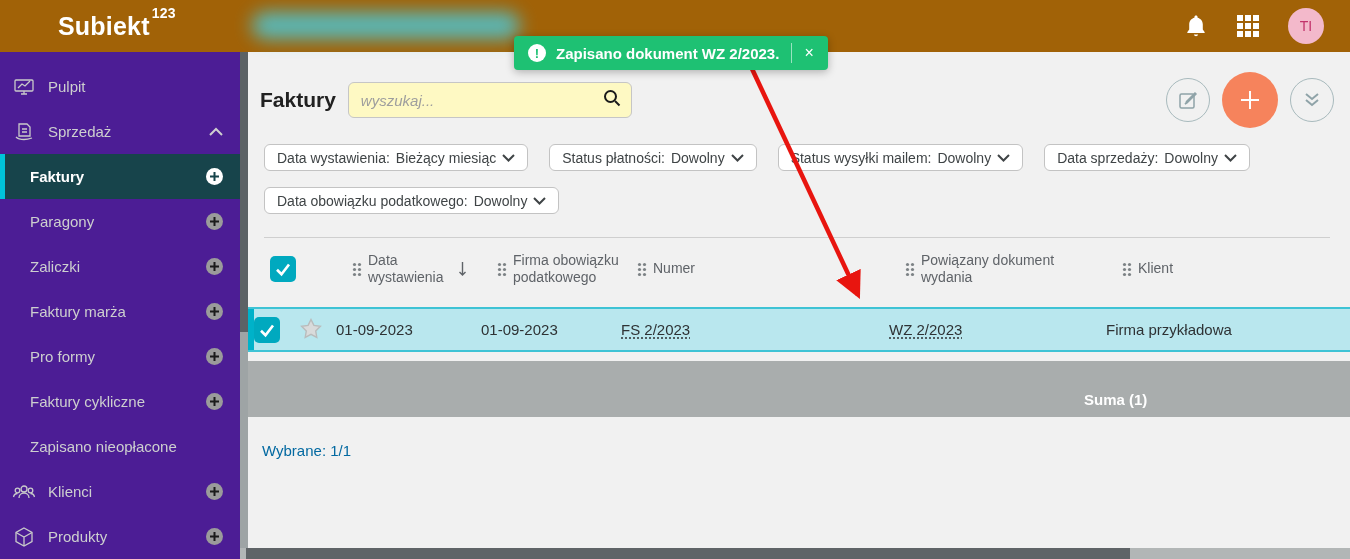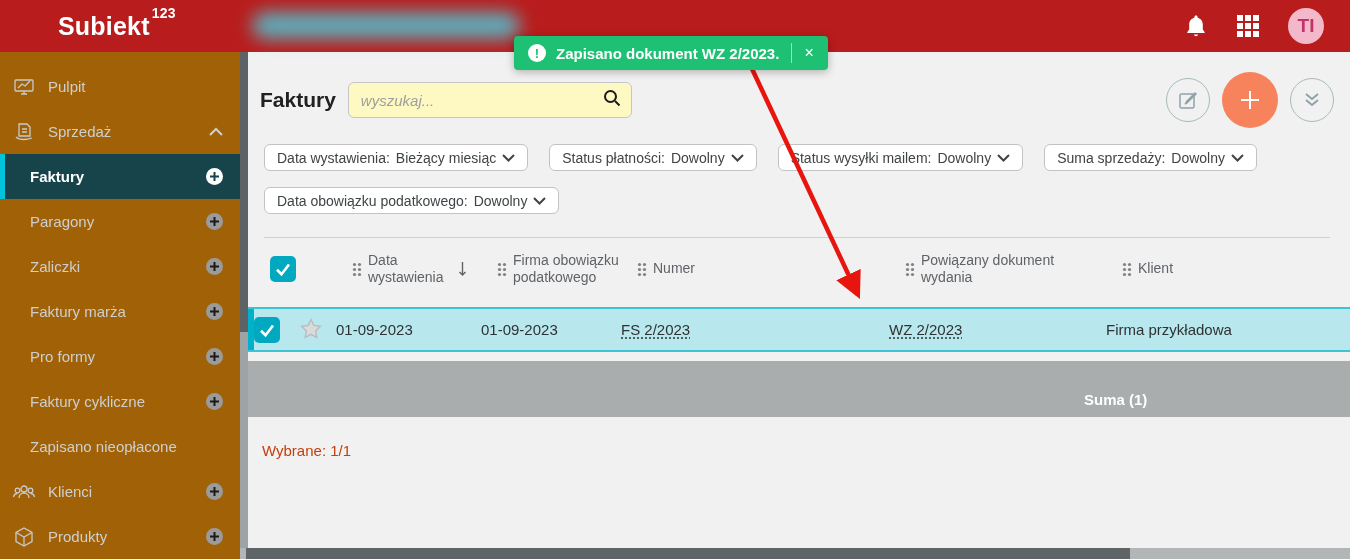--- a/index.html
+++ b/index.html
@@ -1,36 +1,36 @@
 <!DOCTYPE html>
 <html><head>
 <meta charset="utf-8">
 <style>
   * { margin:0; padding:0; box-sizing:border-box; }
   html,body { width:1350px; height:559px; }
   body { font-family:"Liberation Sans", sans-serif; overflow:hidden; }
   .page { position:relative; width:1350px; height:559px; background:#F1F1F1; overflow:hidden; }
 
   
-  .topbar { position:absolute; top:0; left:0; right:0; height:52px; background:#b91c1c; display:flex; align-items:center; z-index:5; }
+  .topbar { position:absolute; top:0; left:0; right:0; height:52px; background:#a16207; display:flex; align-items:center; z-index:5; }
   .logo { color:#fff; font-size:25px; font-weight:bold; margin-left:58px; letter-spacing:.2px; cursor:pointer; }
   .logo sup { font-size:14px; font-weight:bold; position:relative; top:-7px; left:2px; }
   .redacted { position:absolute; left:252px; top:12px; width:268px; height:27px; background:#4cc8d8; border-radius:14px; filter:blur(9px); opacity:.85; }
   .topbar-right { margin-left:auto; display:flex; align-items:center; gap:28px; margin-right:26px; }
   .tb-icon { width:24px; height:24px; display:flex; align-items:center; justify-content:center; cursor:pointer; }
-  .avatar { width:36px; height:36px; border-radius:50%; background:#F3B9CB; color:#C2336B; font-size:19px; font-weight:bold; display:flex; align-items:center; justify-content:center; cursor:pointer; }
+  .avatar { width:36px; height:36px; border-radius:50%; background:#F3B9CB; color:#C2336B; font-size:14px; font-weight:normal; display:flex; align-items:center; justify-content:center; cursor:pointer; }
 
   
   .toast { position:absolute; left:514px; top:36px; height:34px; background:#1EC173; border-radius:4px; display:flex; align-items:center; gap:10px; padding:0 12px 0 14px; color:#fff; font-size:15px; font-weight:bold; z-index:20; box-shadow:0 2px 8px rgba(0,0,0,.28); }
   .toast-ico { width:18px; height:18px; border-radius:50%; background:#fff; color:#1EC173; font-size:13px; font-weight:bold; display:flex; align-items:center; justify-content:center; flex:none; }
   .toast-div { width:1px; height:20px; background:rgba(255,255,255,.55); margin-left:2px; }
   .toast-x { font-size:16px; font-weight:normal; padding:0 2px; cursor:pointer; }
 
   
-  .sidebar { position:absolute; top:52px; left:0; width:240px; bottom:0; background:#a16207; padding-top:12px; z-index:2; }
+  .sidebar { position:absolute; top:52px; left:0; width:240px; bottom:0; background:#4c1d95; padding-top:12px; z-index:2; }
   .side-item { height:45px; display:flex; align-items:center; color:#CDCFCF; font-size:15px; padding:0 16px 0 12px; cursor:pointer; }
   .side-item .s-icon { width:24px; height:24px; margin-right:12px; display:flex; align-items:center; justify-content:center; flex:none; }
   .side-item.sub { padding-left:30px; }
   .side-item.active { background:#17444B; border-left:5px solid #00C4DA; padding-left:25px; color:#fff; font-weight:bold; }
   .side-item .right-ico { margin-left:auto; display:flex; align-items:center; }
 
   
   .v-scrollbar { position:absolute; left:240px; top:52px; width:8px; bottom:11px; background:#9EA4A5; z-index:3; }
   .v-thumb { position:absolute; left:0; top:0; width:8px; height:280px; background:#5C6265; }
   .h-scrollbar { position:absolute; left:240px; right:0; bottom:0; height:11px; background:#B2B6B6; z-index:3; }
@@ -67,21 +67,21 @@
   .trow { position:absolute; top:255px; left:0; right:0; height:45px; background:#B9E7EE; border-top:2px solid #3EC3D5; border-bottom:2px solid #3EC3D5; font-size:15px; color:#2E3234; cursor:pointer; }
   .trow .accent { position:absolute; left:0; top:0; bottom:0; width:6px; background:#00B2C9; }
   .cell { padding-left:10px; }
   .cb-cell { padding-left:6px; }
   .checkbox { width:26px; height:26px; border-radius:5px; background:#00A9BF; display:flex; align-items:center; justify-content:center; cursor:pointer; }
   .doc-link { color:#2E3234; text-decoration:underline dotted; text-underline-offset:3px; cursor:pointer; }
 
   .sumrow { position:absolute; top:309px; left:0; right:0; height:56px; background:#A9ADAD; display:flex; align-items:center; }
   .sum-label { margin-left:836px; color:#fff; font-size:15px; font-weight:bold;margin-top:20px; }
 
-  .selected-info { position:absolute; top:390px; left:14px; font-size:15px; color:#c2410c; }
+  .selected-info { position:absolute; top:390px; left:14px; font-size:15px; color:#0369a1; }
 
   .arrow-overlay { position:absolute; inset:0; z-index:15; pointer-events:none; }
 </style>
 </head>
 <body>
 
 <div class="page">
 
   <header class="topbar">
     <div class="logo"><span>Subiekt</span><sup>123</sup></div>
@@ -286,21 +286,21 @@
           </svg>
       </div>
       <div class="chip">
         <span>Status wysyłki mailem:</span>
         <span class="chip-val">Dowolny</span>
         <svg width="13" height="8" viewBox="0 0 13 8" fill="none" stroke="#3F4446" stroke-width="2">
             <polyline points="1,1 6.5,6.5 12,1"></polyline>
           </svg>
       </div>
       <div class="chip">
-        <span>Suma sprzedaży:</span>
+        <span>Data sprzedaży:</span>
         <span class="chip-val">Dowolny</span>
         <svg width="13" height="8" viewBox="0 0 13 8" fill="none" stroke="#3F4446" stroke-width="2">
             <polyline points="1,1 6.5,6.5 12,1"></polyline>
           </svg>
       </div>
     </div>
 
     <div class="filters row2">
       <div class="chip">
         <span>Data obowiązku podatkowego:</span>

